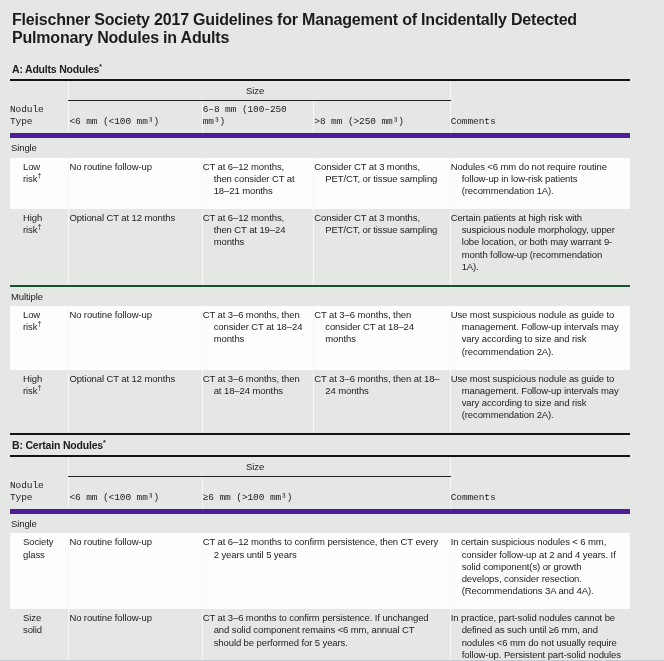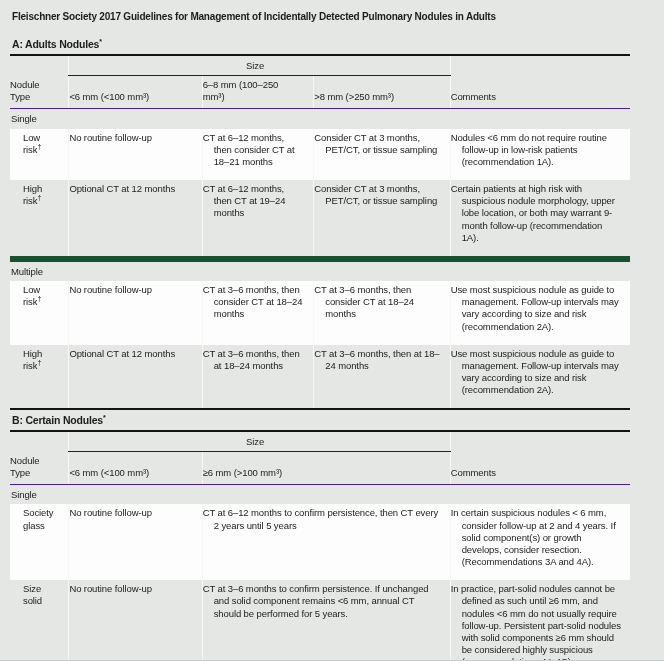--- a/index.html
+++ b/index.html
@@ -4,35 +4,35 @@
 <style>
   html, body { margin:0; padding:0; overflow:hidden; }
   body {
     width:664px; height:661px; box-sizing:border-box;
     background:#e5e7e4;
     font-family:"Liberation Sans","DejaVu Sans",sans-serif;
     font-size:9.5px; color:#1c1c1c; letter-spacing:-0.1px;
     border-bottom:1px solid #c3ccd2;
   }
   .page { padding:7px 34px 0 10px; }
-  .title { font-weight:bold; font-size:10px; padding:4px 0 13px 2px; letter-spacing:-0.2px; }
+  .title { font-weight:bold; font-size:16px; padding:4px 0 13px 2px; letter-spacing:-0.2px; }
   .sec-head {
     font-weight:bold; font-size:10.5px; letter-spacing:-0.2px;
     padding:3px 0 4px 2px; border-bottom:2px solid #141414;
   }
   .sec-head.mid { border-top:2px solid #141414; padding-top:4px; }
   sup { font-size:7px; line-height:0; }
 
   table.tbl { width:100%; border-collapse:collapse; table-layout:fixed; }
   td { vertical-align:top; padding:0 9px 0 0; line-height:1.28; }
   tr.size-row td { padding-top:4px; padding-bottom:3px; }
   td.size-cell { text-align:center; border-bottom:1px solid #222; }
-  tr.hdr-row td { vertical-align:bottom; padding:3px 22px 5px 0; border-bottom:1px solid #4c1d95; }
+  tr.hdr-row td { vertical-align:bottom; padding:3px 22px 5px 0; border-bottom:5px solid #4c1d95;font-family:Liberation Mono, monospace; }
   tr.group-row td { padding:4px 0 3px 1px; }
-  tr.group-row.ruled td, tr.data.ruled td { border-top:6px solid #14532d; }
+  tr.group-row.ruled td, tr.data.ruled td { border-top:2px solid #14532d; }
   tr.data td { padding-top:3px; padding-bottom:12px; }
   td.type { padding-left:13px; }
   .hang { display:block; padding-left:11px; text-indent:-11px; }
   tr.plain td { background:#fdfdfd; }
   tr.shaded td { background:#e5e7e4; }
   tr.data td + td, tr.hdr-row td + td, tr.size-row td + td { border-left:1px solid #f7f8f6; }
 </style>
 </head>
 <body>
 

